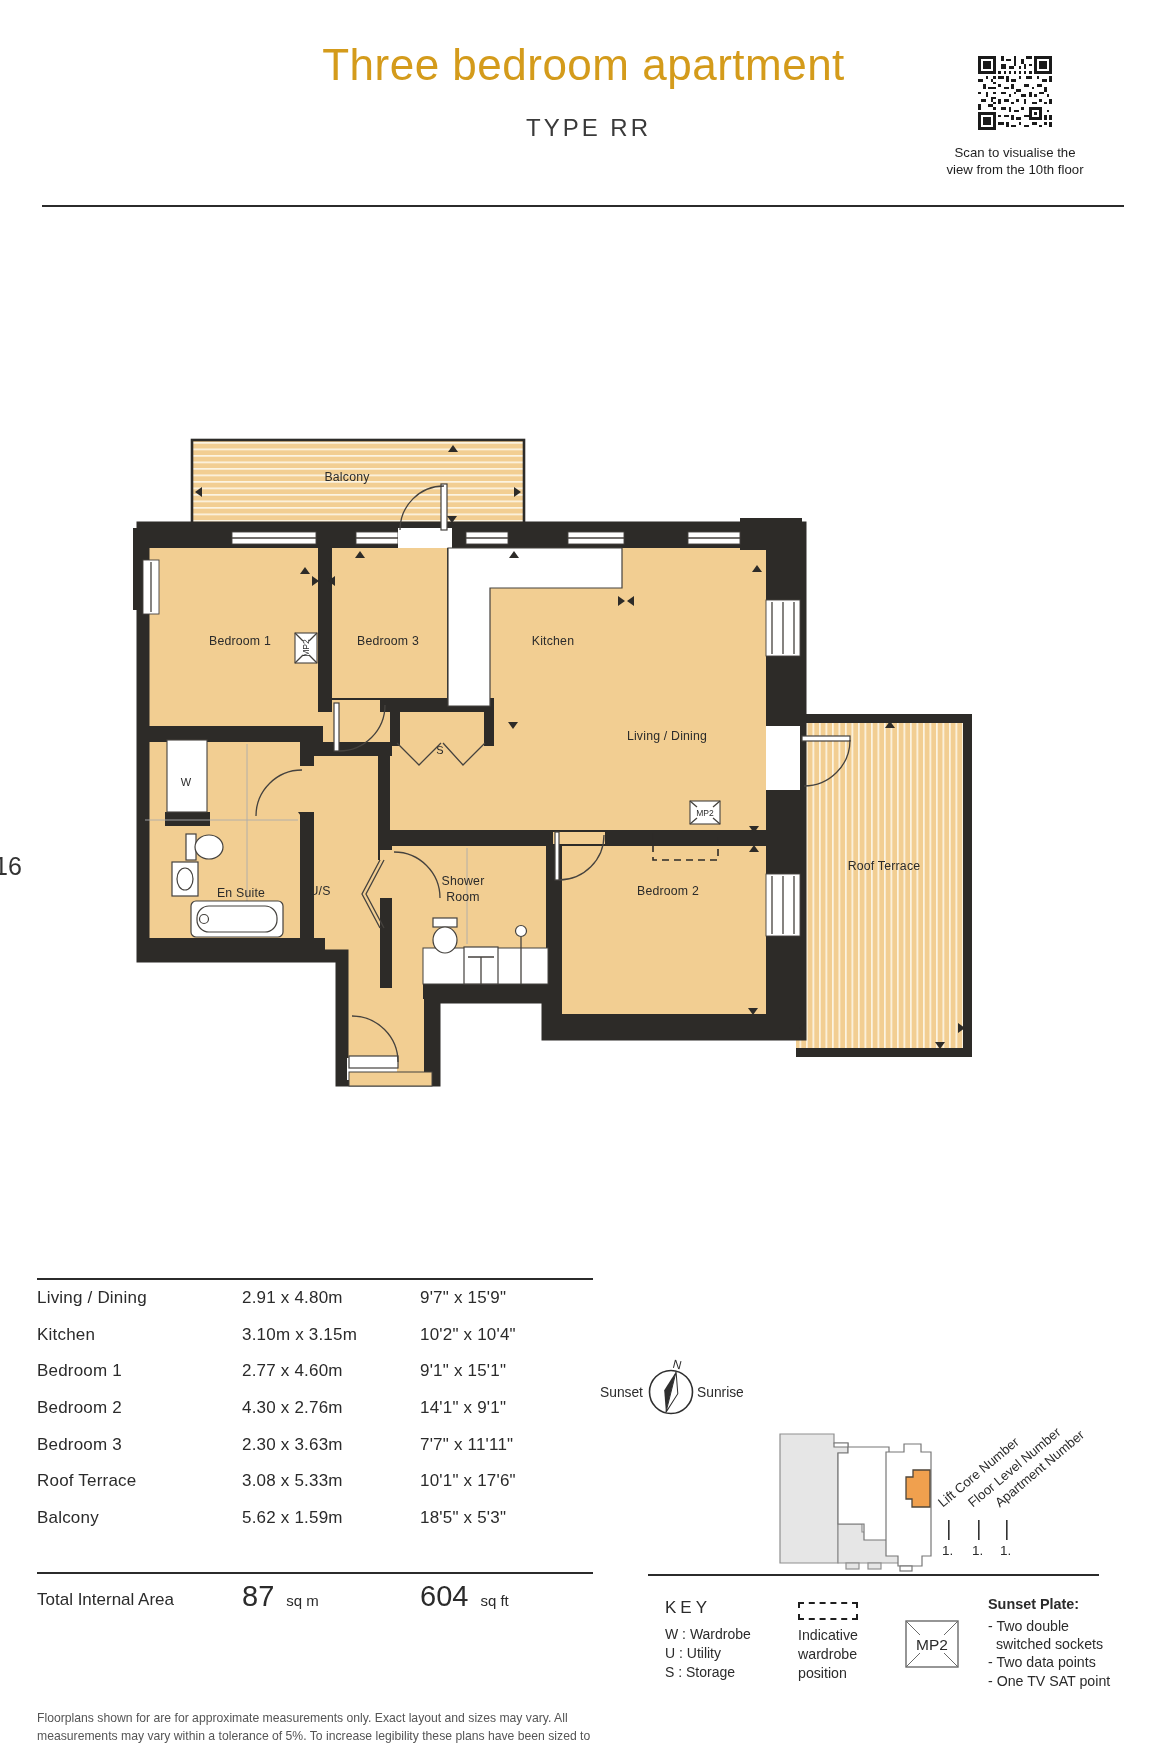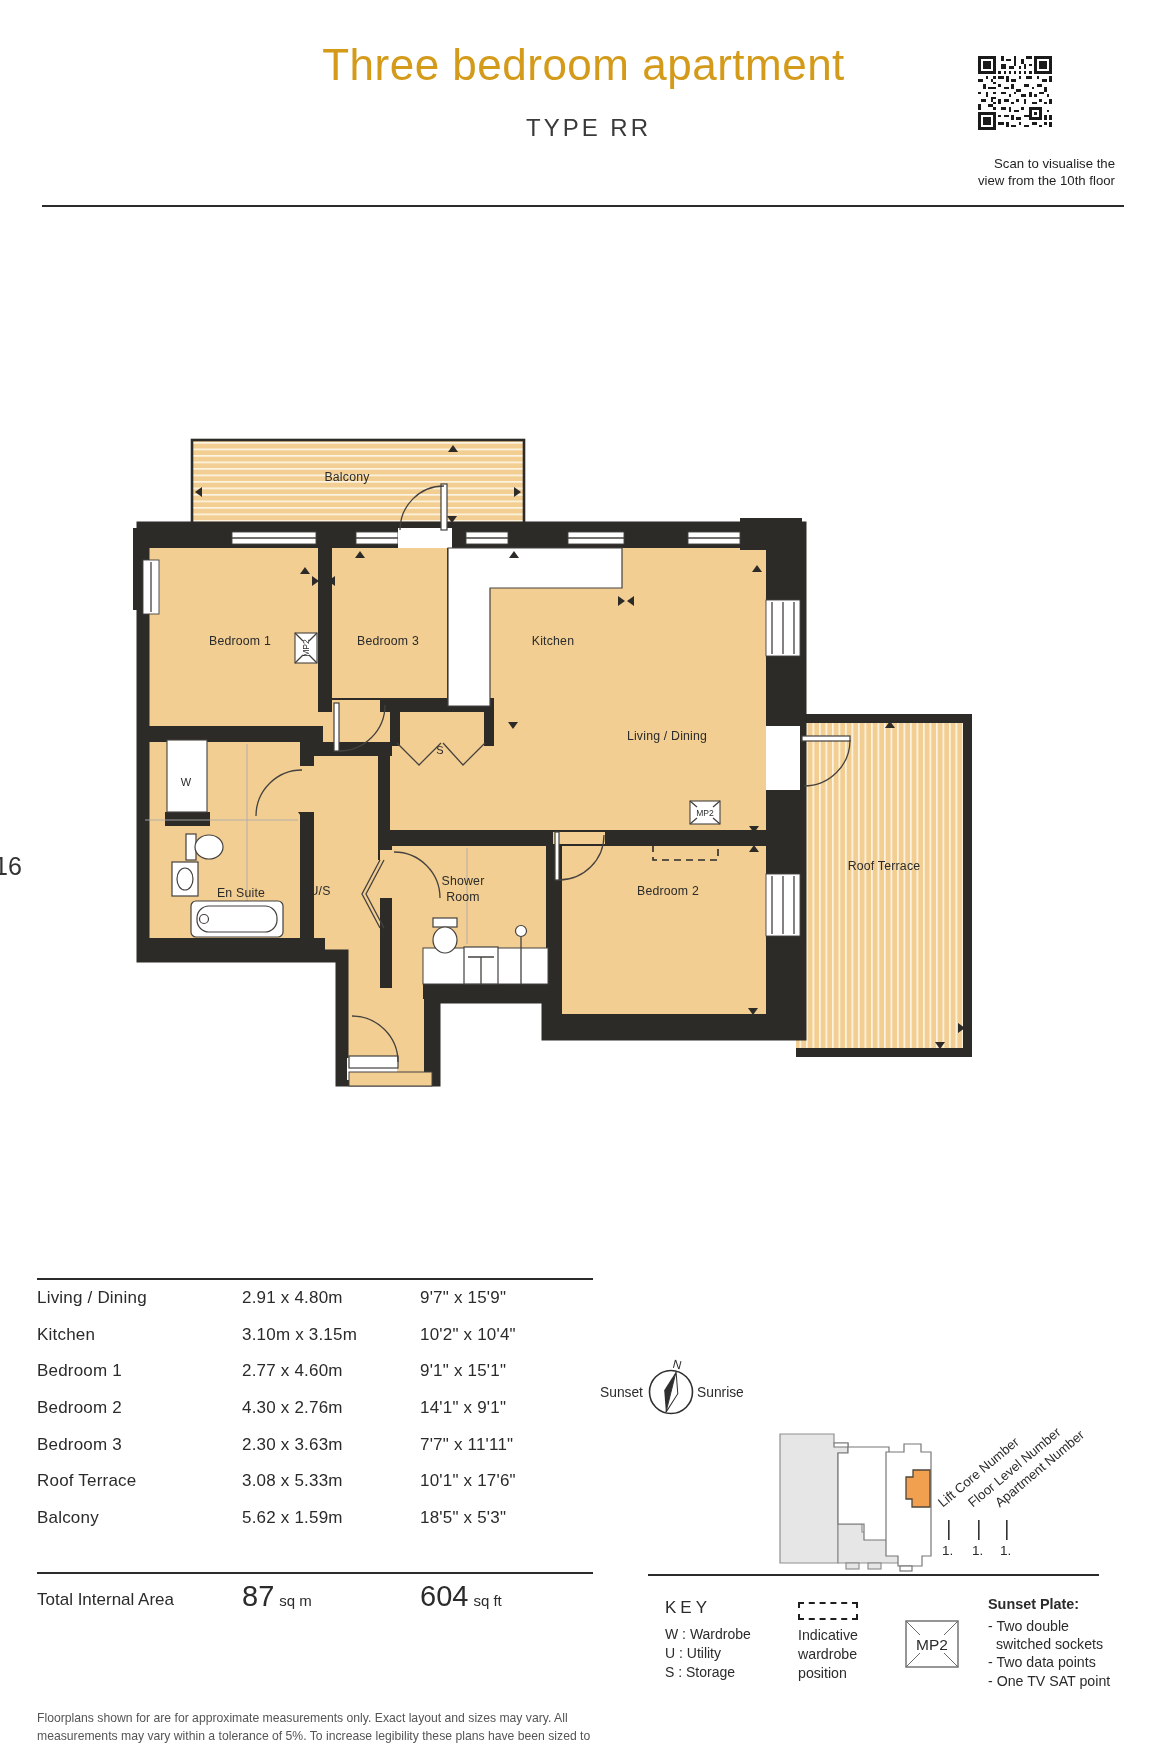--- a/index.html
+++ b/index.html
@@ -3,29 +3,29 @@
 <meta charset="utf-8">
 <style>
   html,body{margin:0;padding:0}
   body{width:1167px;height:1748px;position:relative;background:#fff;overflow:hidden;
        font-family:"Liberation Sans",sans-serif;color:#2b2b2b}
   .abs{position:absolute}
   .pre{white-space:pre-line}
   .rule{position:absolute;height:1.6px;background:#2b2b2b}
   #page-title{left:0;top:40px;width:100%;text-align:center;font-size:44px;letter-spacing:.5px;color:#D49B1B}
   #type-label{left:5px;top:114px;width:100%;text-align:center;font-size:24px;letter-spacing:3px;color:#3a3a3a}
-  #qr-caption{left:915px;top:155px;width:200px;text-align:right;font-size:13.2px;line-height:1.3;color:#1f1f1f}
+  #qr-caption{left:915px;top:144px;width:200px;text-align:center;font-size:13.2px;line-height:1.3;color:#1f1f1f}
   #page-number{left:-6px;top:852px;font-size:25px;color:#333}
   .trow{position:relative;height:36.7px;line-height:36.7px;font-size:17px;letter-spacing:.2px}
   .trow span{position:absolute;top:0}
   .c1{left:0}.c2{left:205px}.c3{left:383px}
   #total-row{left:37px;top:1580px;width:556px;height:40px}
   #total-row .lab{position:absolute;left:0;top:10px;font-size:17px}
   .bignum{font-size:29px}
-  .unit{font-size:15px;margin-left:5px}
+  .unit{font-size:15px;margin-left:12px}
   #disclaimer{left:37px;top:1709px;width:570px;font-size:12.2px;line-height:1.48;color:#555}
   #sunset-label,#sunrise-label{top:1385px;font-size:13.8px;color:#2b2b2b}
   .loc-label{position:absolute;top:1494px;height:20px;font-size:13.2px;color:#2b2b2b;
              transform-origin:0 100%;transform:rotate(-40deg);white-space:nowrap}
   .loc-val{position:absolute;top:1543px;font-size:13.5px;color:#2b2b2b}
   #key-title{left:665px;top:1598px;font-size:17px;letter-spacing:4px}
   .key-item{position:absolute;left:665px;font-size:14px}
   #wardrobe-dashes{left:798px;top:1602px;width:56px;height:14px;border:2px dashed #1f1f1f}
   #wardrobe-note{left:798px;top:1626px;font-size:14.2px;line-height:19px}
   #media-title{left:988px;top:1596px;font-size:14.4px;font-weight:bold}

